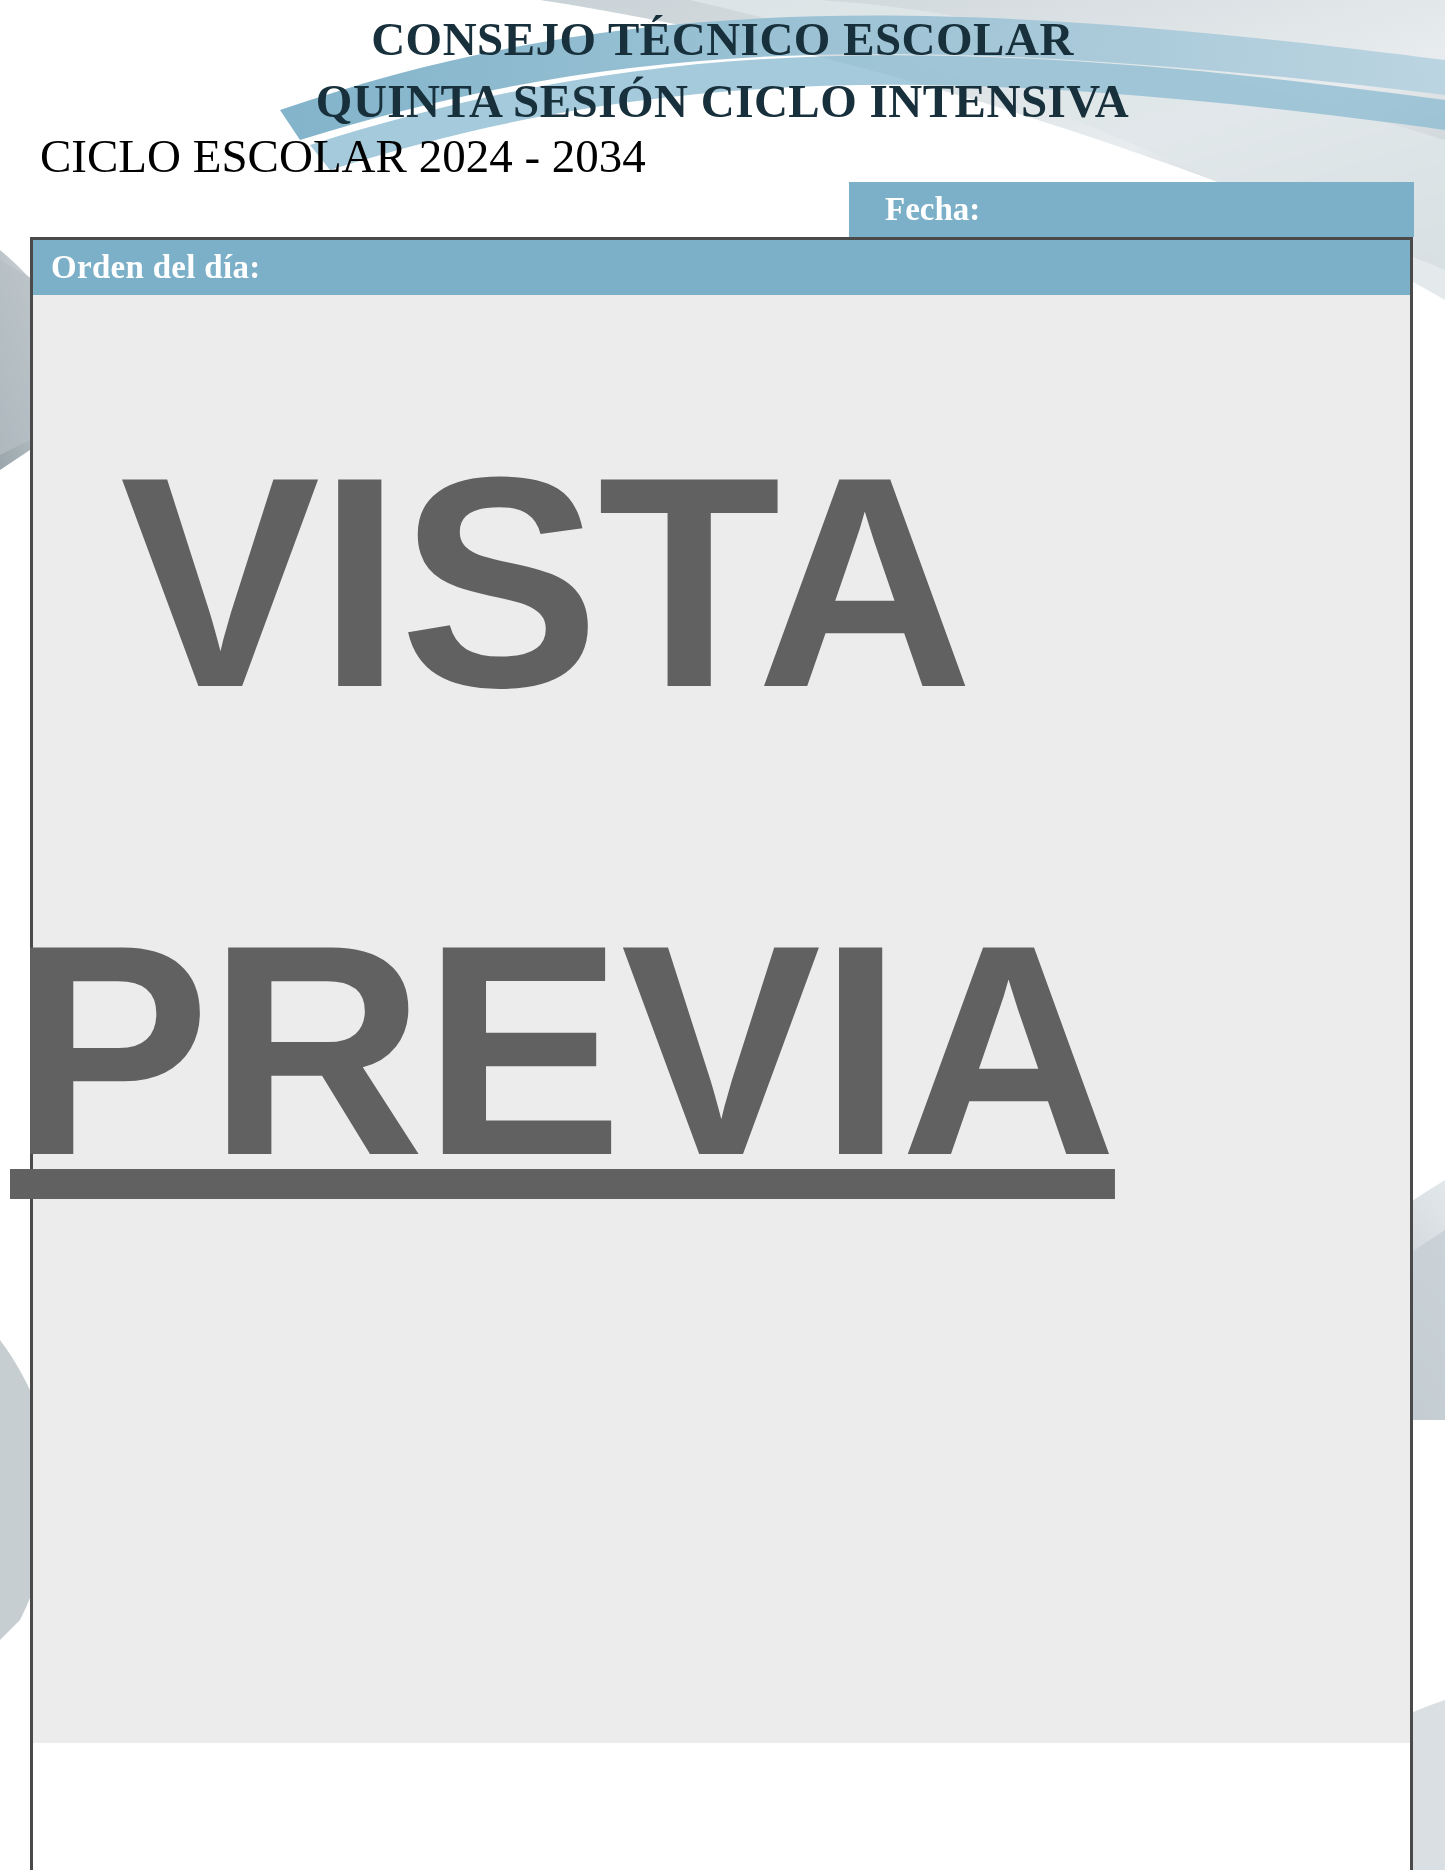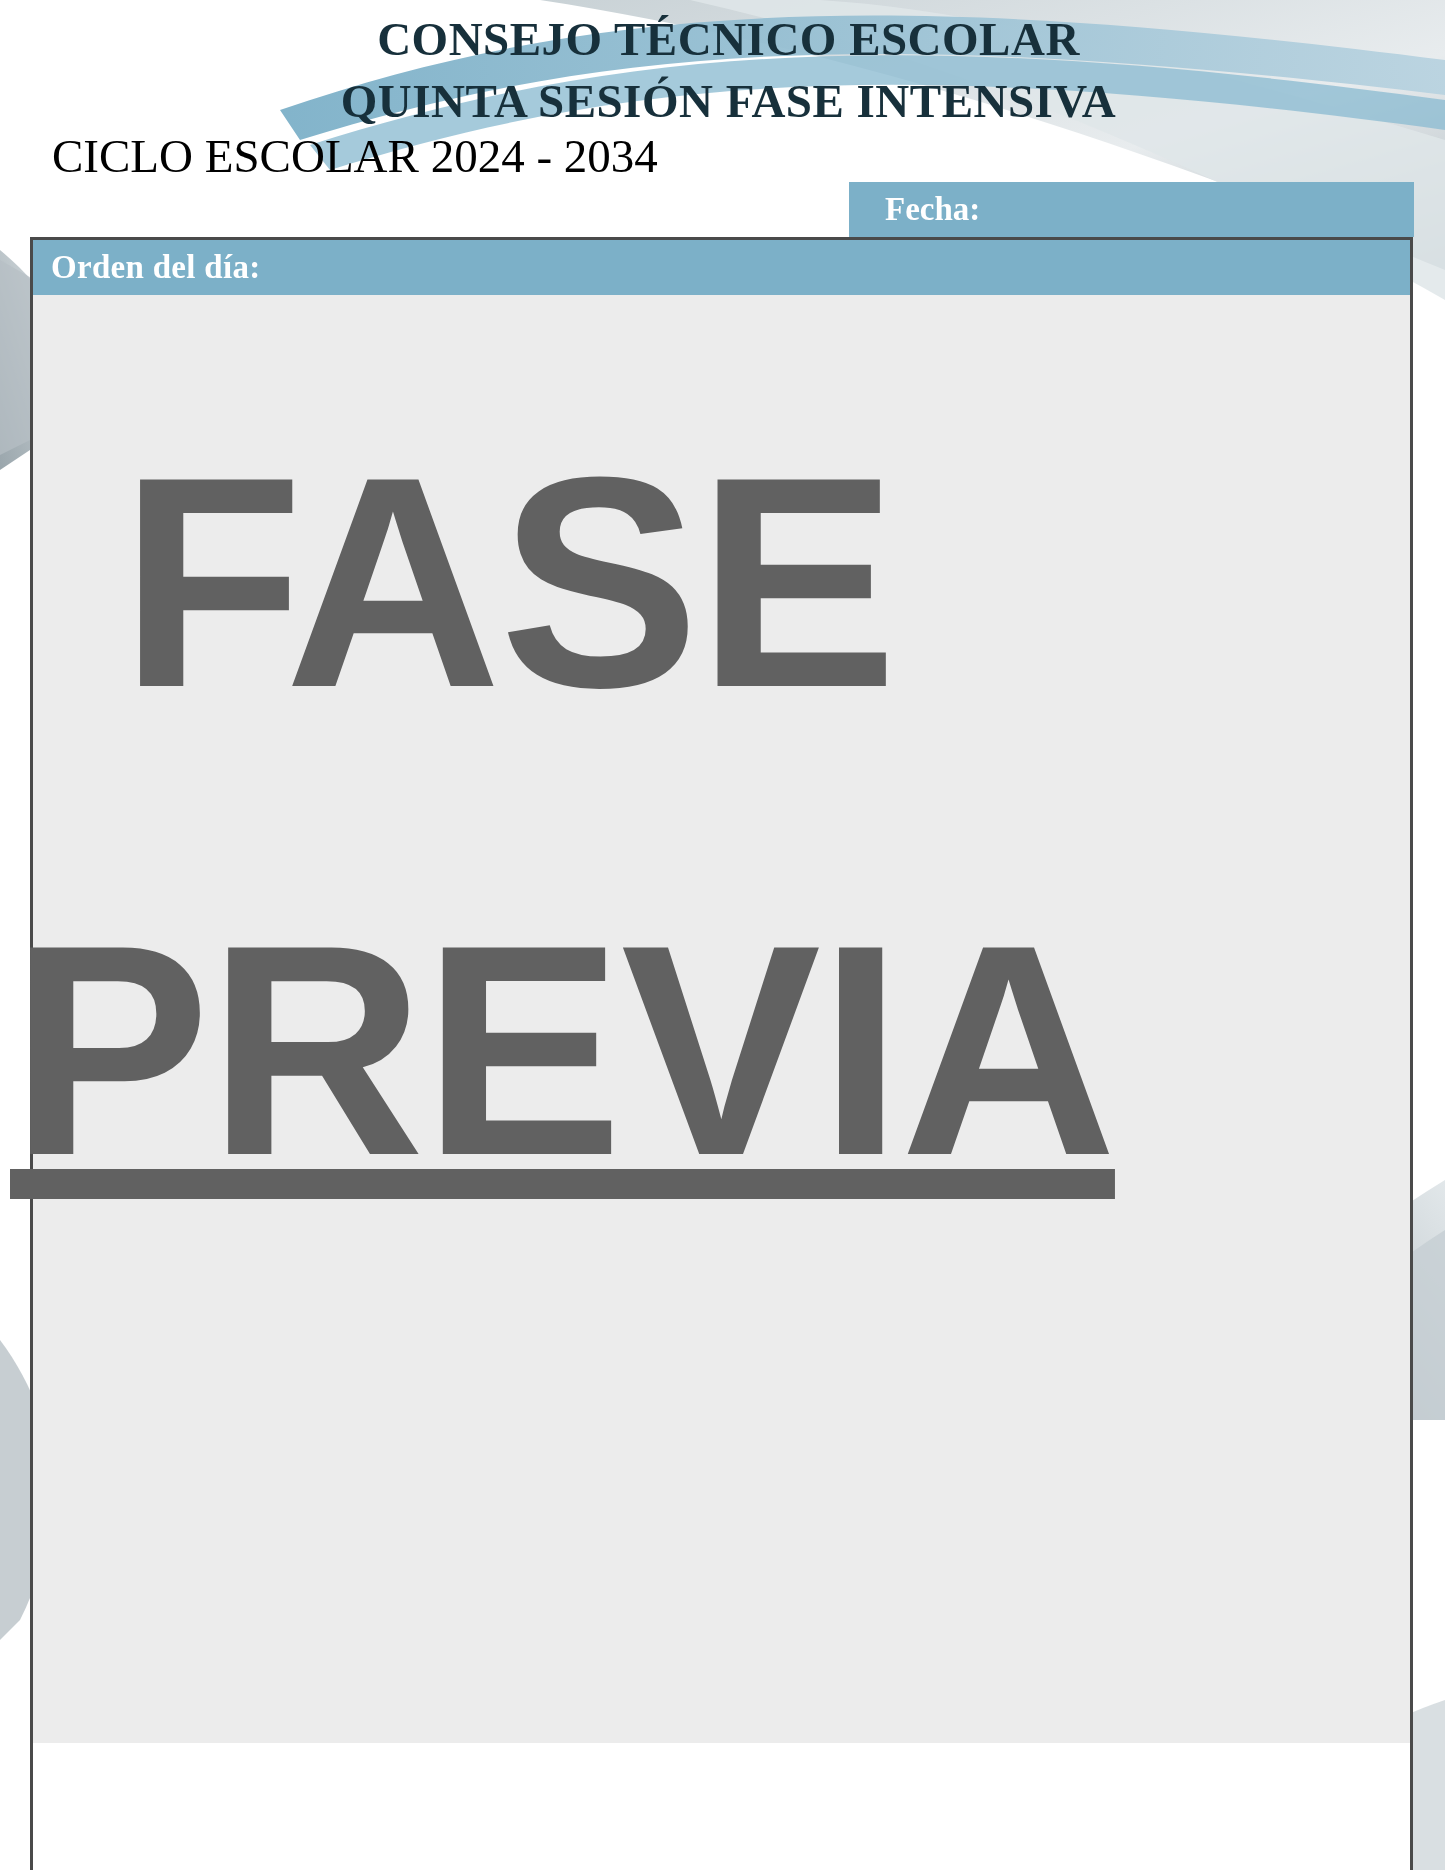--- a/index.html
+++ b/index.html
@@ -41,21 +41,20 @@
     text-align: center;
     color: #17303b;
     font-family: "Liberation Serif", serif;
     font-weight: bold;
     letter-spacing: 0.5px;
   }
   .title-line {
     font-size: 47px;
     line-height: 62px;
     white-space: nowrap;
-    padding-left: 12px;
   }
   .title-line.line3 {
     position: absolute;
     top: 124px;
     left: 40px;
     width: auto;
     text-align: left;
     font-size: 47px;
     line-height: 64px;
   }
@@ -170,36 +169,36 @@
     <path d="M 0 1340 C 60 1420 70 1520 20 1620 L 0 1640 Z" fill="#b9c2c7" opacity="0.8"></path>
 
     <path d="M 1445 1700 C 1330 1740 1250 1800 1210 1870 L 1445 1870 Z" fill="#cfd7db" opacity="0.8"></path>
   </svg>
 </div>
 
 <div class="page">
 
   <div class="title-block">
     <div class="title-line">CONSEJO TÉCNICO ESCOLAR</div>
-    <div class="title-line">QUINTA SESIÓN FASE INTENSIVA</div>
+    <div class="title-line">QUINTA SESIÓN CICLO INTENSIVA</div>
   </div>
   <div class="title-line line3">CICLO ESCOLAR 2024 - 2034</div>
 
   <div class="fecha-bar">
     <span>Fecha:</span>
     <span></span>
   </div>
 
   <div class="table">
 
     <div class="band">Orden del día:</div>
     <div class="field field-orden"></div>
 
     <div class="field field-relatoria"></div>
 
     <div class="field field-acuerdos"></div>
 
   </div>
 
-  <div class="watermark wm-vista">FASE</div>
+  <div class="watermark wm-vista">VISTA</div>
   <div class="watermark wm-previa">PREVIA</div>
 
 </div>
 
 </body></html>

